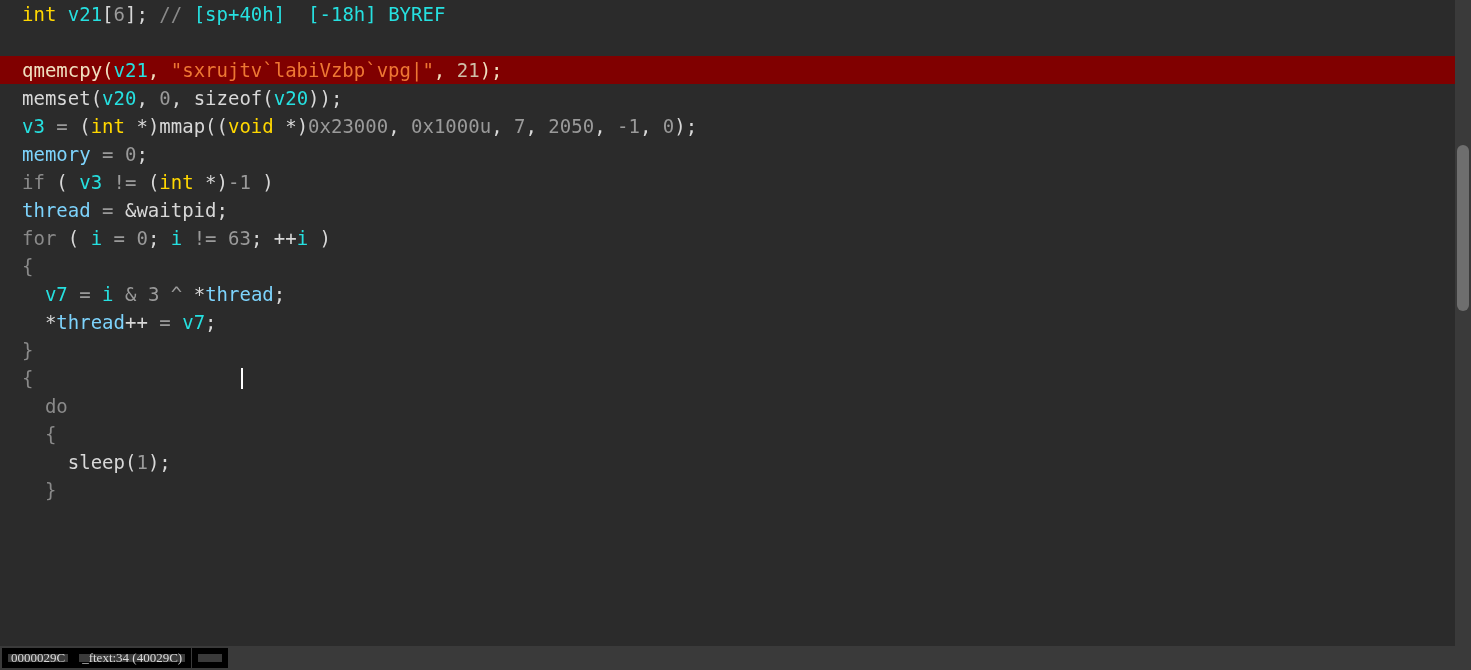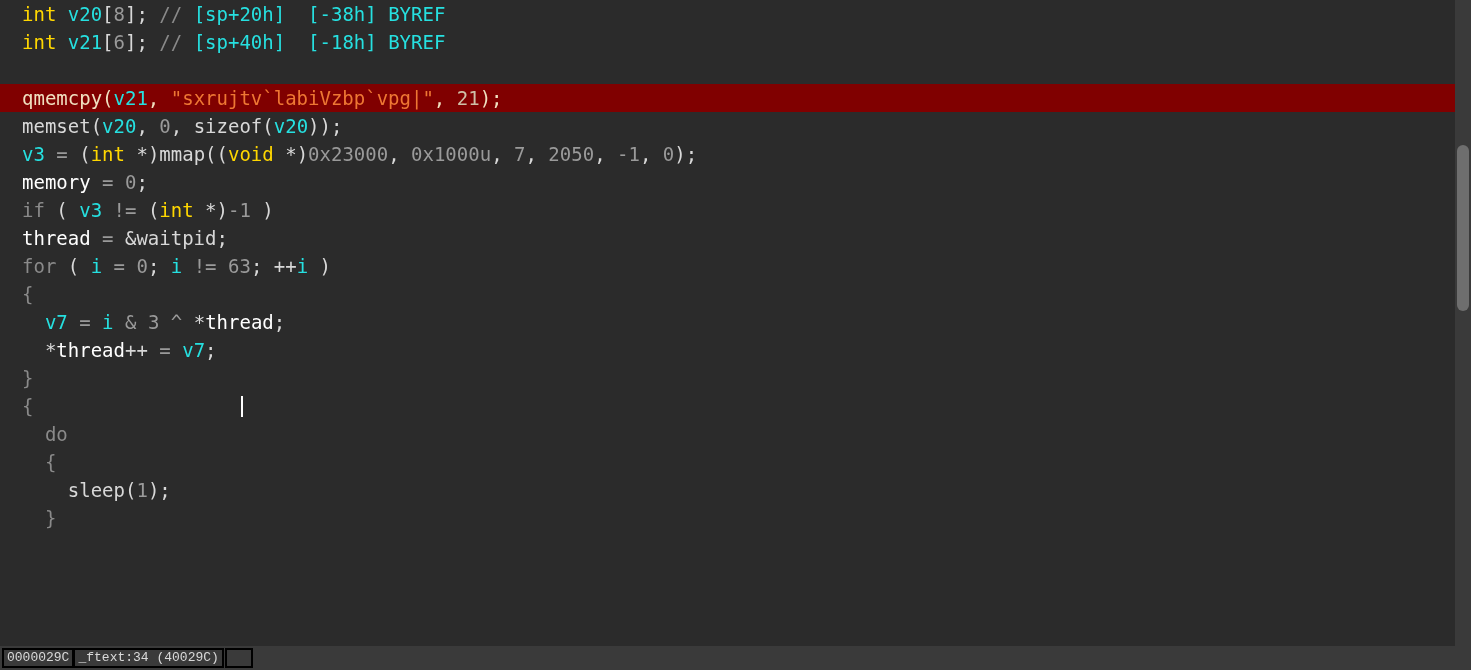--- a/index.html
+++ b/index.html
@@ -60,21 +60,21 @@
   .t-kw     { color: #ffd700; }
   .t-var    { color: #26e0e0; }
   .t-fn     { color: #d8d8d8; }
   .t-num    { color: #9a9a9a; }
   .t-punct  { color: #d8d8d8; }
   .t-cmt    { color: #8a8a8a; }
   .t-cmt2   { color: #26e0e0; }
   .t-str    { color: #ee7733; }
   .t-plain  { color: #d8d8d8; }
   .t-op     { color: #9a9a9a; }
-  .t-glob   { color: #ffffff; }
+  .t-glob   { color: #7dd3fc; }
 
   .hl-breakpoint .t-fn,
   .hl-breakpoint .t-plain,
   .hl-breakpoint .t-punct { color: #f0e0c0; }
   .hl-breakpoint .t-num { color: #cfc0a8; }
 
   
   .caret {
     position: absolute;
     width: 2px;
@@ -104,43 +104,42 @@
   .statusbar {
     flex: 0 0 auto;
     height: 24px;
     background: #3a3a3a;
     display: flex;
     align-items: stretch;
     padding: 2px 0 2px 2px;
     box-sizing: border-box;
   }
   .status-cell {
-    border: 2px solid #000000;
+    border: 6px solid #000000;
     background: #3a3a3a;
     color: #d9d9d9;
-    font-family: Liberation Mono, monospace;
+    font-family: Liberation Serif, serif;
     font-size: 13px;
     line-height: 18px;
     padding: 0 3px;
     display: flex;
     align-items: center;
     white-space: pre;
     margin-right: -1px;
   }
   .status-cell.empty { width: 18px; margin-left: 2px; }
   .status-spacer { flex: 1 1 auto; }
 </style>
 </head>
 <body>
 
 <div id="app">
 
   <div class="code-view">
     <div class="code-scroll" id="code-scroll">
-        <div class="code-line"><span class="t-kw">int</span><span class="t-plain"> </span><span class="t-var">v20</span><span class="t-punct">[</span><span class="t-num">8</span><span class="t-punct">]; </span><span class="t-cmt">// </span><span class="t-cmt2">[sp+20h]  [-38h] BYREF</span></div>
         <div class="code-line"><span class="t-kw">int</span><span class="t-plain"> </span><span class="t-var">v21</span><span class="t-punct">[</span><span class="t-num">6</span><span class="t-punct">]; </span><span class="t-cmt">// </span><span class="t-cmt2">[sp+40h]  [-18h] BYREF</span></div>
         <div class="code-line"></div>
         <div class="code-line hl-breakpoint"><span class="t-fn">qmemcpy</span><span class="t-punct">(</span><span class="t-var">v21</span><span class="t-punct">, </span><span class="t-str">"sxrujtv`labiVzbp`vpg|"</span><span class="t-punct">, </span><span class="t-num">21</span><span class="t-punct">);</span></div>
         <div class="code-line"><span class="t-fn">memset</span><span class="t-punct">(</span><span class="t-var">v20</span><span class="t-punct">, </span><span class="t-num">0</span><span class="t-punct">, </span><span class="t-fn">sizeof</span><span class="t-punct">(</span><span class="t-var">v20</span><span class="t-punct">));</span></div>
         <div class="code-line"><span class="t-var">v3</span><span class="t-op"> = </span><span class="t-punct">(</span><span class="t-kw">int</span><span class="t-punct"> *)</span><span class="t-fn">mmap</span><span class="t-punct">((</span><span class="t-kw">void</span><span class="t-punct"> *)</span><span class="t-num">0x23000</span><span class="t-punct">, </span><span class="t-num">0x1000u</span><span class="t-punct">, </span><span class="t-num">7</span><span class="t-punct">, </span><span class="t-num">2050</span><span class="t-punct">, </span><span class="t-num">-1</span><span class="t-punct">, </span><span class="t-num">0</span><span class="t-punct">);</span></div>
         <div class="code-line"><span class="t-glob">memory</span><span class="t-op"> = </span><span class="t-num">0</span><span class="t-punct">;</span></div>
         <div class="code-line"><span class="t-cmt">if</span><span class="t-punct"> ( </span><span class="t-var">v3</span><span class="t-op"> != </span><span class="t-punct">(</span><span class="t-kw">int</span><span class="t-punct"> *)</span><span class="t-num">-1</span><span class="t-punct"> )</span></div>
         <div class="code-line"><span class="t-glob">thread</span><span class="t-op"> = </span><span class="t-punct">&amp;</span><span class="t-plain">waitpid</span><span class="t-punct">;</span></div>
         <div class="code-line"><span class="t-cmt">for</span><span class="t-punct"> ( </span><span class="t-var">i</span><span class="t-op"> = </span><span class="t-num">0</span><span class="t-punct">; </span><span class="t-var">i</span><span class="t-op"> != </span><span class="t-num">63</span><span class="t-punct">; ++</span><span class="t-var">i</span><span class="t-punct"> )</span></div>
         <div class="code-line"><span class="t-cmt">{</span></div>

